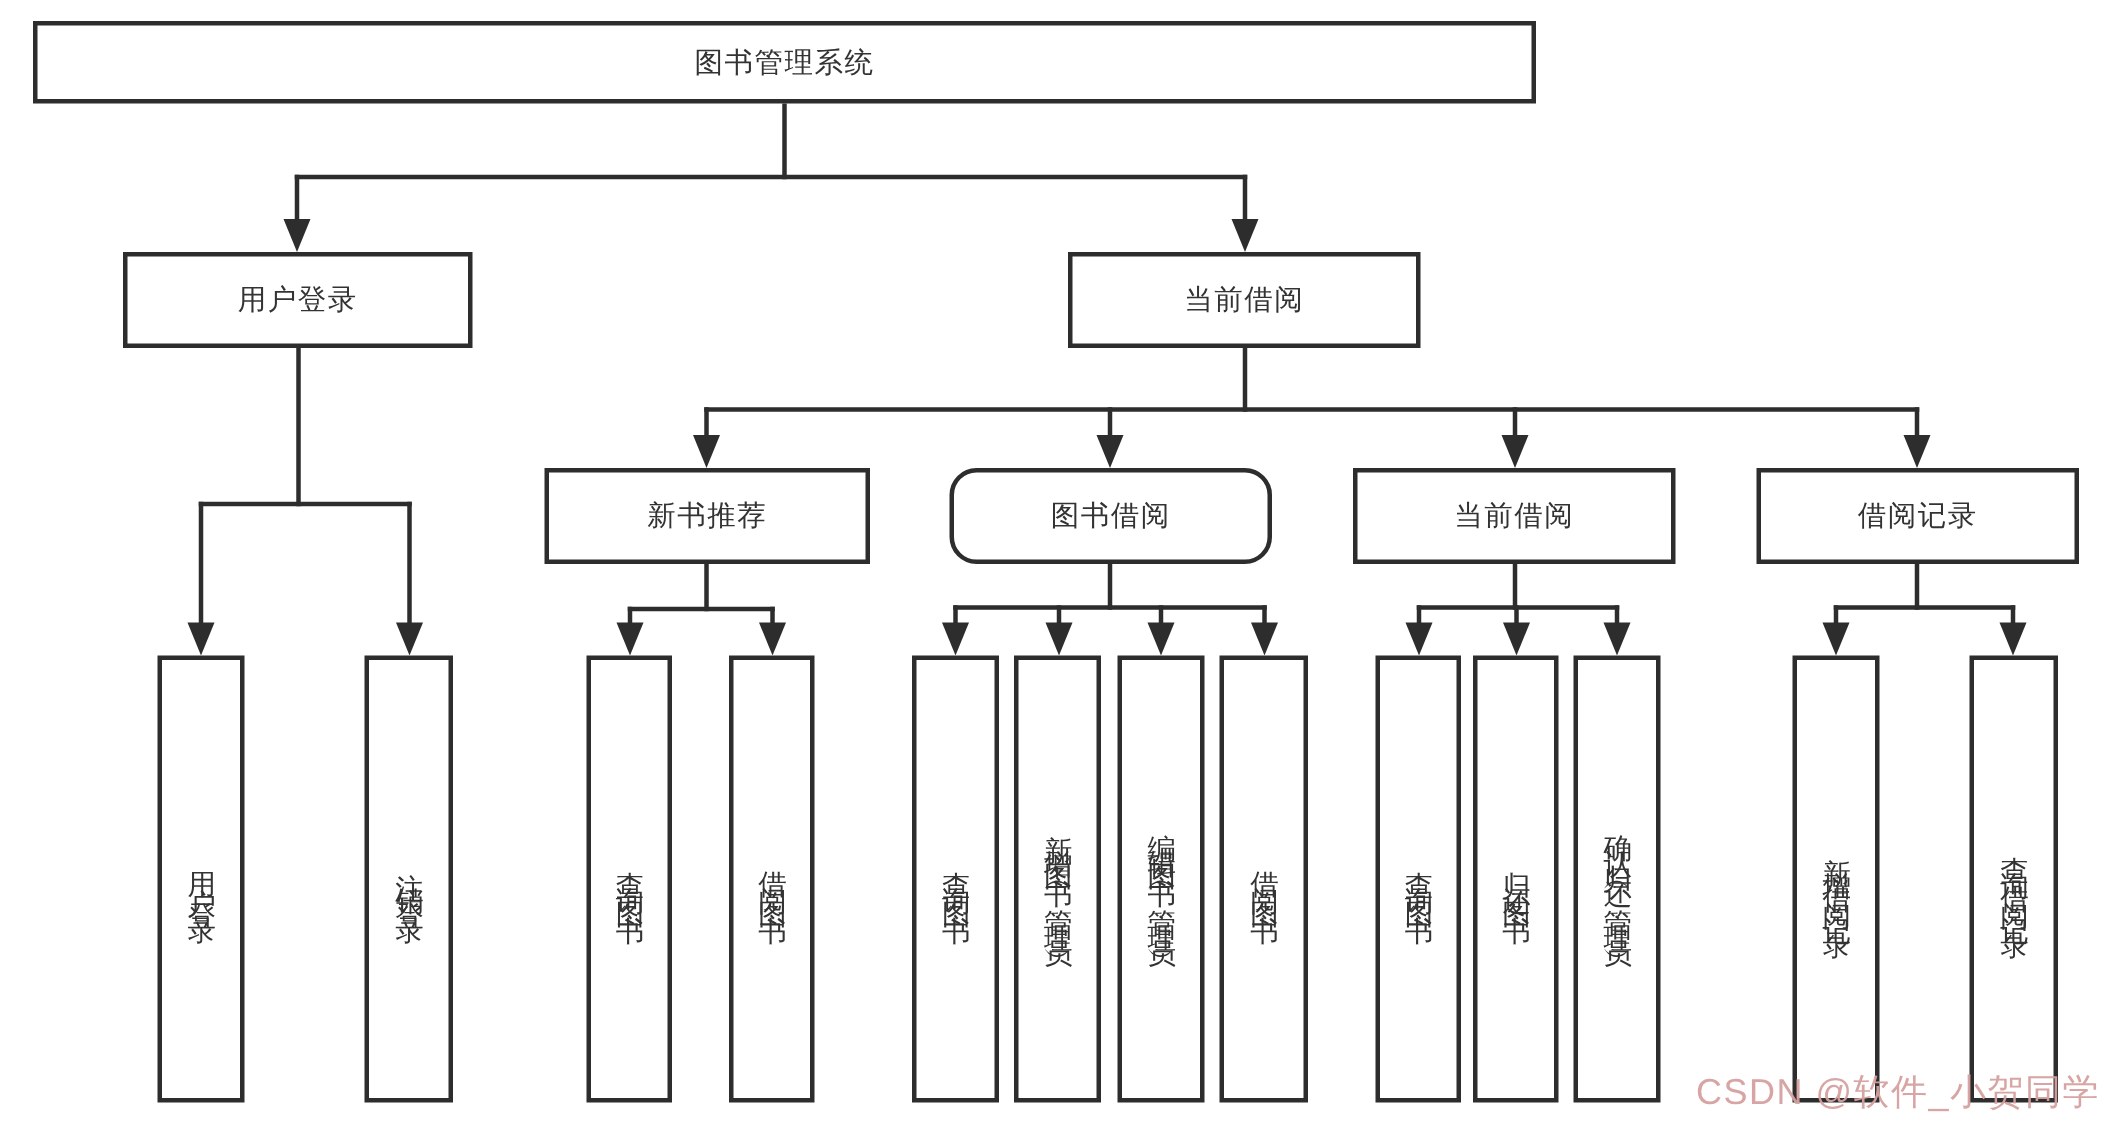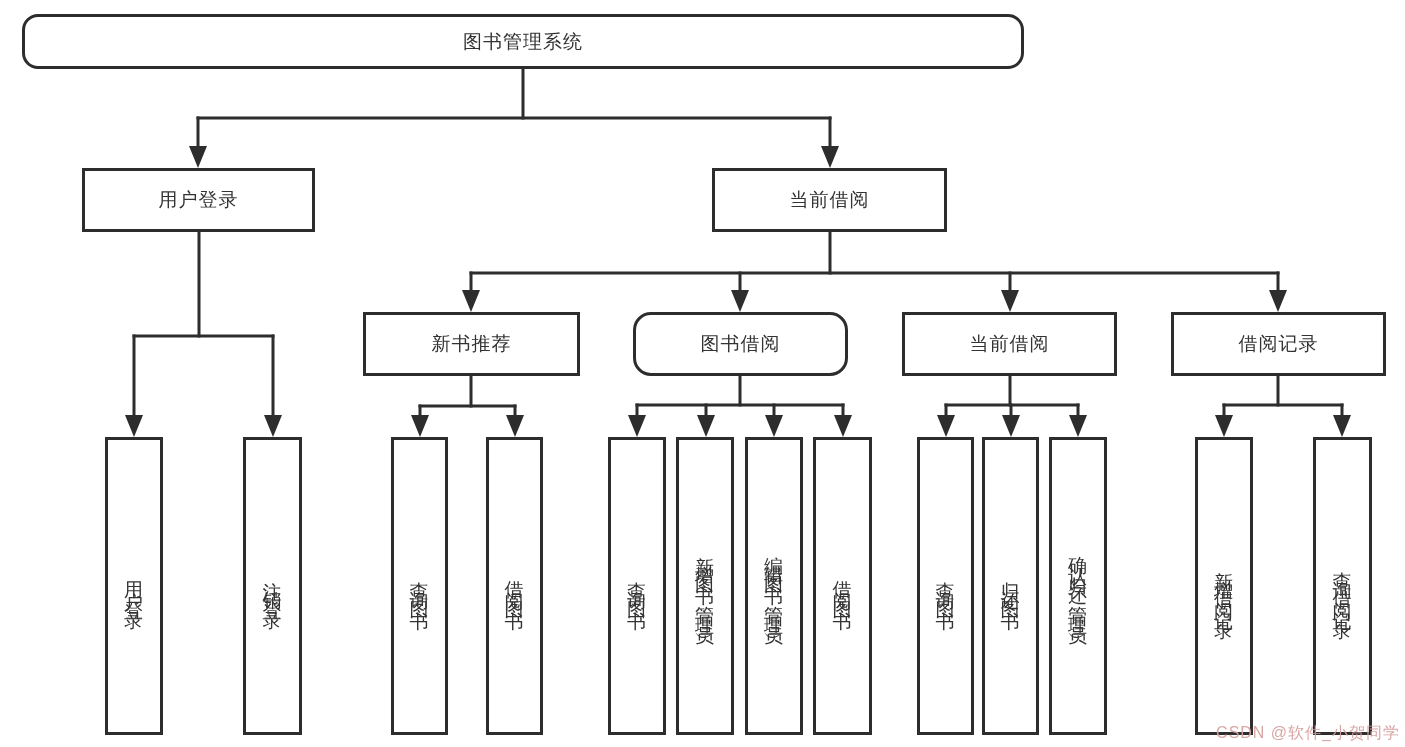--- a/index.html
+++ b/index.html
@@ -55,21 +55,21 @@
     text-orientation: mixed;
     letter-spacing: 10px;
     line-height: 1;
     max-height: 288px;
   }
 
   .watermark {
     position: absolute;
     right: 5px;
     bottom: 3px;
-    font-size: 16px;
+    font-size: 24px;
     color: rgba(214, 160, 160, 0.95);
     letter-spacing: 1px;
     white-space: nowrap;
   }
 </style>
 </head>
 <body>
 
 <div class="canvas">
 
@@ -134,21 +134,21 @@
       <polygon points="765,415 783,415 774,437"></polygon>
       <polygon points="834,415 852,415 843,437"></polygon>
       <polygon points="937,415 955,415 946,437"></polygon>
       <polygon points="1002,415 1020,415 1011,437"></polygon>
       <polygon points="1069,415 1087,415 1078,437"></polygon>
       <polygon points="1215,415 1233,415 1224,437"></polygon>
       <polygon points="1333,415 1351,415 1342,437"></polygon>
     </g>
   </svg>
 
-  <div class="node root" style="left:22px; top:14px; width:1002px; height:55px;border-radius:16px;">
+  <div class="node root" style="left:22px; top:14px; width:1002px; height:55px;">
     <span>图书管理系统</span>
   </div>
 
   <div class="node" style="left:82px; top:168px; width:233px; height:64px;">
     <span>用户登录</span>
   </div>
   <div class="node" style="left:712px; top:168px; width:235px; height:64px;">
     <span>当前借阅</span>
   </div>
 

